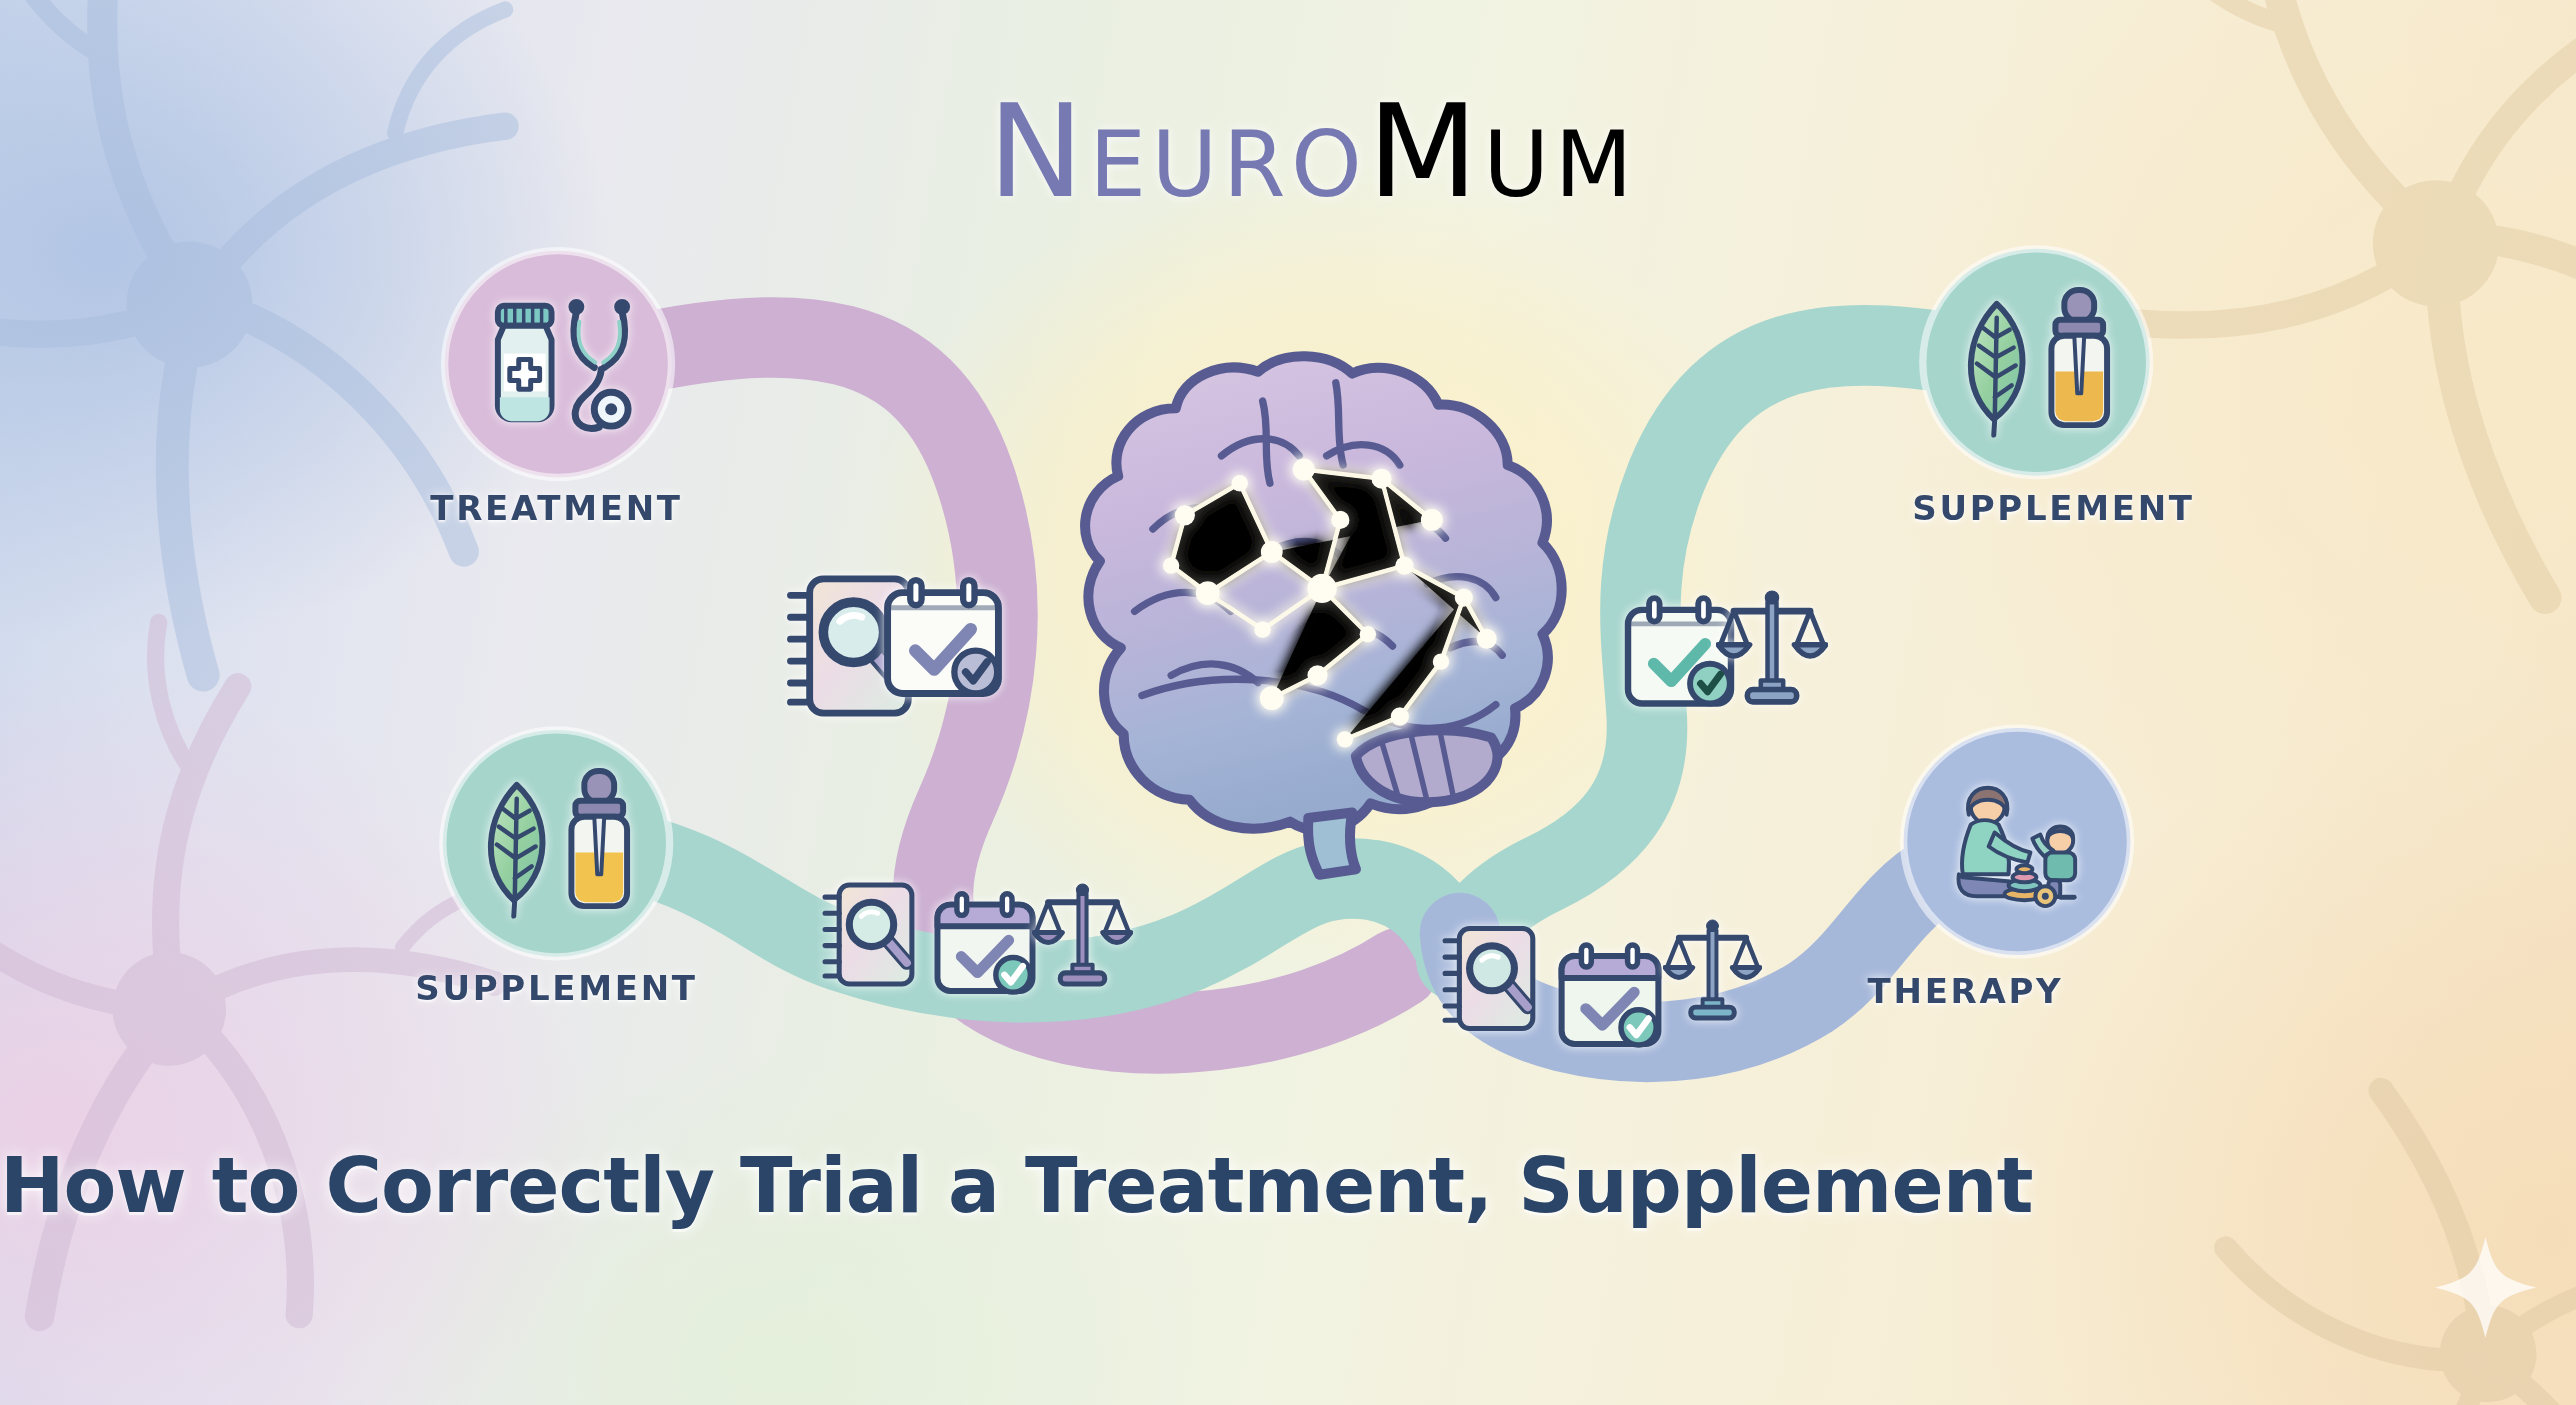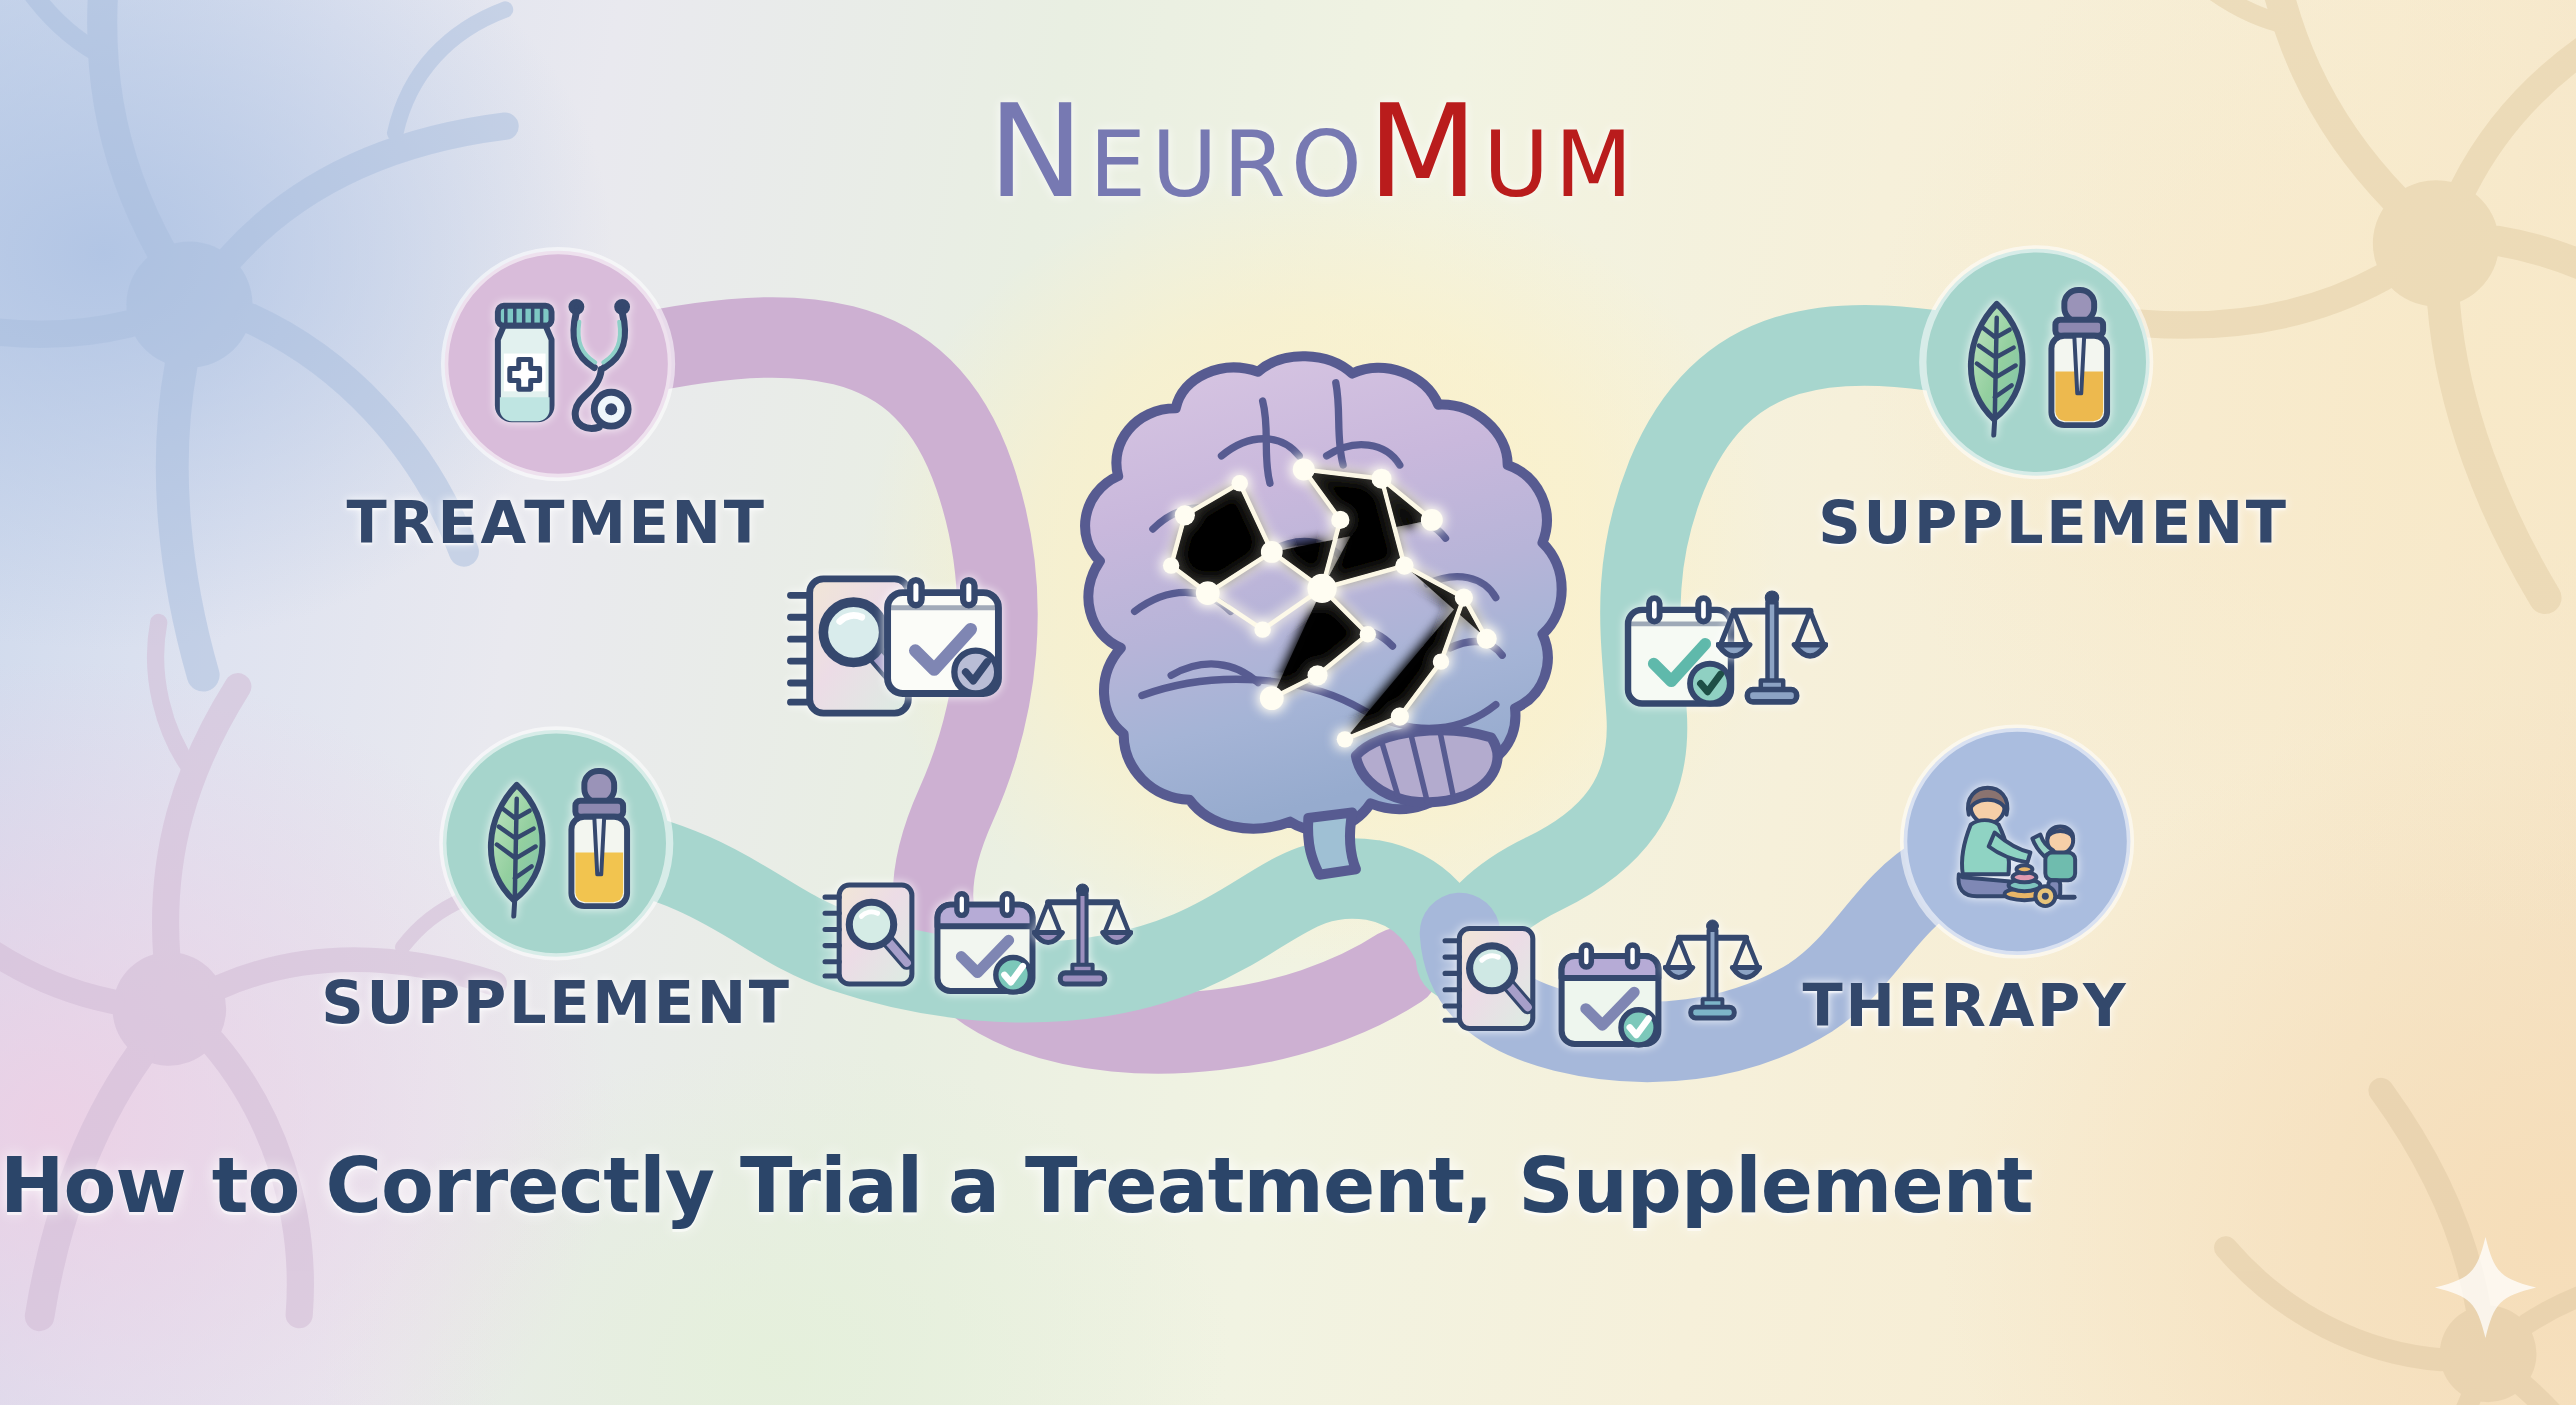--- a/index.html
+++ b/index.html
@@ -18,30 +18,30 @@
   #neurons{left:0;top:0;z-index:1;}
   #warm-glow{
     left:682px;top:9.1px;width:1281px;height:1116px;z-index:2;border-radius:50%;
     background:radial-gradient(closest-side, rgba(253,240,196,.95), rgba(253,240,196,.55) 45%, rgba(253,240,196,0) 72%);
   }
   #flow{left:0;top:0;z-index:3;}
   .icon-svg{position:absolute;z-index:5;filter:drop-shadow(0 0 4.6px rgba(255,255,255,.85));}
   #brain-wrap{left:1034px;top:346px;width:567px;height:538px;z-index:6;}
   .label{
     position:absolute;z-index:7;font-weight:bold;color:#33486b;
-    font-size:59px;letter-spacing:2.7px;text-align:center;white-space:nowrap;
+    font-size:34px;letter-spacing:2.7px;text-align:center;white-space:nowrap;
     text-shadow:0 0 9.1px rgba(255,255,255,.95),0 1.8px 1.8px rgba(255,255,255,.7);
   }
   #title{
     position:absolute;z-index:7;left:988px;top:77px;width:631px;text-align:center;
     font-size:128px;font-variant:small-caps;letter-spacing:5.5px;font-weight:500;
     white-space:nowrap;text-shadow:0 0 11px rgba(255,255,255,.8);
   }
   #title .t1{color:#7779b2;}
-  #title .t2{color:#b91c1c;}
+  #title .t2{color:#000000;}
   #headline{
     position:absolute;z-index:7;left:0;right:0;top:1138px;text-align:left;
     font-weight:bold;font-size:77px;line-height:95px;letter-spacing:-0.9px;color:#2b4569;
     text-shadow:0 0 14.6px rgba(255,255,255,.95),0 2.7px 0 rgba(255,255,255,.55);
   }
   #sparkle{left:2426px;top:1228px;z-index:7;}
 </style>
 </head>
 <body>
 

